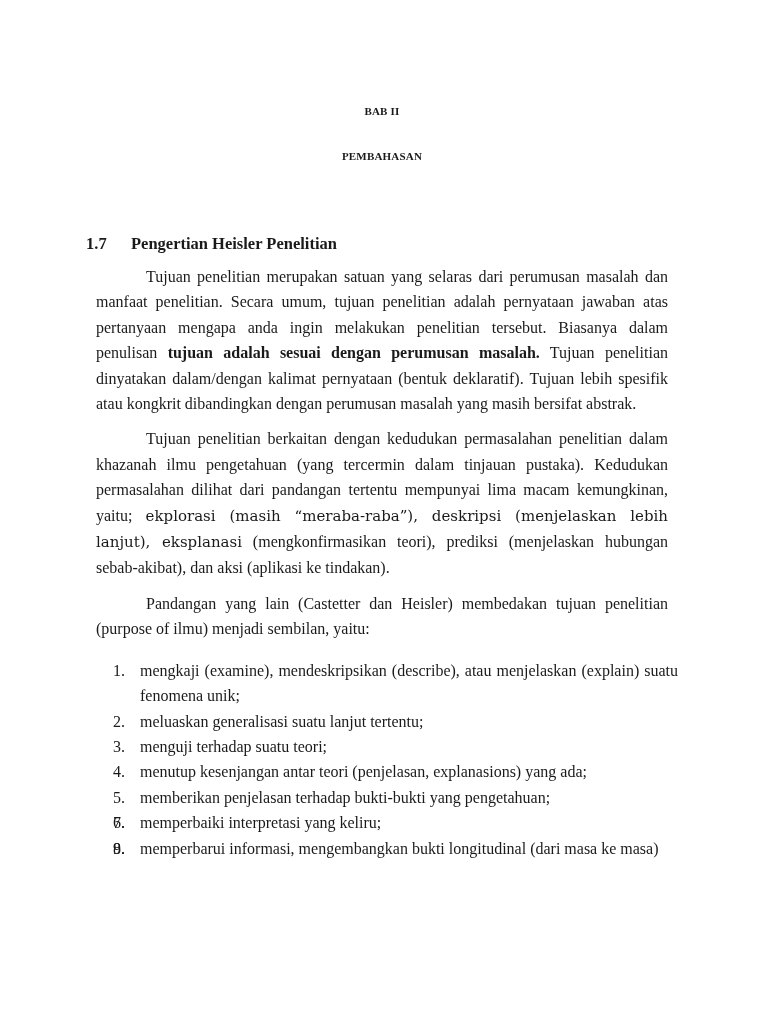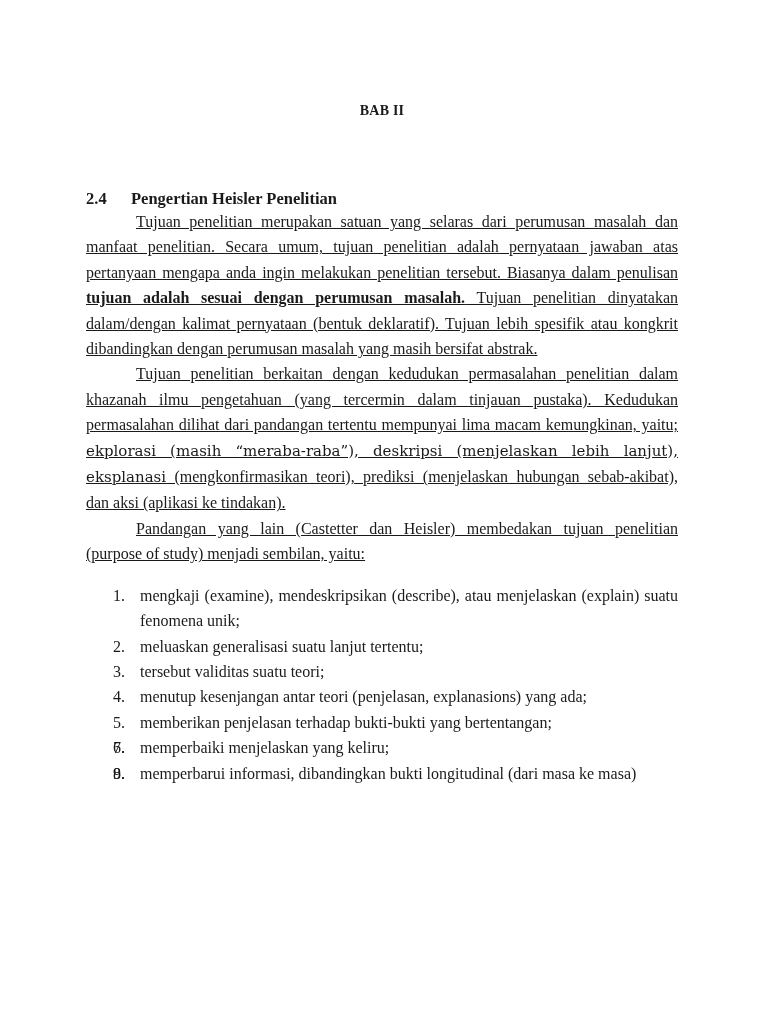--- a/index.html
+++ b/index.html
@@ -20,43 +20,42 @@
     color: #1a1a1a;
     font-family: "Liberation Serif", serif;
     font-size: 16px;
     line-height: 25.4px;
     padding: 101px 90px 0 86px;
   }
   .chapter-label,
   .chapter-title {
     text-align: center;
     font-weight: bold;
-    font-size: 14px;
+    font-size: 11px;
     line-height: 20px;
     margin: 0;
     letter-spacing: 0.2px;
   }
   .chapter-title {
     margin-top: 25px;
   }
   .section-heading {
     margin-top: 68px;
     font-weight: bold;
     font-size: 16.5px;
     line-height: 20px;
   }
   .section-number {
     display: inline-block;
     width: 45px;
   }
   p.body-para {
-    margin: 0;
+    margin: 10px;
     text-align: justify;
     text-indent: 50px;
-    text-decoration: underline;
   }
   .p1 { margin-top: 20px; }
   .p2 { margin-top: 15px; }
   .p3 { margin-top: 13px; }
   .seg-bold { font-weight: bold; }
   .seg-alt {
     font-family: "DejaVu Serif", serif;
     font-size: 15px;
   }
   ol.purpose-list {
@@ -74,54 +73,55 @@
     left: 0;
     top: 0;
   }
 </style>
 </head>
 <body>
 
 <div class="page">
 
   <h1 class="chapter-label">BAB II</h1>
+  <h1 class="chapter-title">PEMBAHASAN</h1>
 
   <div class="section-heading">
-    <span class="section-number">2.4</span><span class="section-title">Pengertian Heisler Penelitian</span>
+    <span class="section-number">1.7</span><span class="section-title">Pengertian Heisler Penelitian</span>
   </div>
 
   <p class="body-para p1"><span>Tujuan penelitian merupakan satuan yang selaras dari perumusan masalah dan manfaat penelitian. Secara umum, tujuan penelitian adalah pernyataan jawaban atas pertanyaan mengapa anda ingin melakukan penelitian tersebut. Biasanya dalam penulisan </span><span class="seg-bold">tujuan adalah sesuai dengan perumusan masalah.</span><span> Tujuan penelitian dinyatakan dalam/dengan kalimat pernyataan (bentuk deklaratif). Tujuan lebih spesifik atau kongkrit dibandingkan dengan perumusan masalah yang masih bersifat abstrak.</span></p>
 
   <p class="body-para p2"><span>Tujuan penelitian berkaitan dengan kedudukan permasalahan penelitian dalam khazanah ilmu pengetahuan (yang tercermin dalam tinjauan pustaka). Kedudukan permasalahan dilihat dari pandangan tertentu mempunyai lima macam kemungkinan, yaitu; </span><span class="seg-alt">ekplorasi (masih “meraba-raba”), deskripsi (menjelaskan lebih lanjut), eksplanasi</span><span> (mengkonfirmasikan teori), prediksi (menjelaskan hubungan sebab-akibat), dan aksi (aplikasi ke tindakan).</span></p>
 
-  <p class="body-para p3"><span>Pandangan yang lain (Castetter dan Heisler) membedakan tujuan penelitian (purpose of study) menjadi sembilan, yaitu:</span></p>
+  <p class="body-para p3"><span>Pandangan yang lain (Castetter dan Heisler) membedakan tujuan penelitian (purpose of ilmu) menjadi sembilan, yaitu:</span></p>
 
   <ol class="purpose-list">
     <li>
       <span class="li-num">1.</span><span>mengkaji (examine), mendeskripsikan (describe), atau menjelaskan (explain) suatu fenomena unik;</span>
     </li>
     <li>
       <span class="li-num">2.</span><span>meluaskan generalisasi suatu lanjut tertentu;</span>
     </li>
     <li>
-      <span class="li-num">3.</span><span>tersebut validitas suatu teori;</span>
+      <span class="li-num">3.</span><span>menguji terhadap suatu teori;</span>
     </li>
     <li>
       <span class="li-num">4.</span><span>menutup kesenjangan antar teori (penjelasan, explanasions) yang ada;</span>
     </li>
     <li>
-      <span class="li-num">5.</span><span>memberikan penjelasan terhadap bukti-bukti yang bertentangan;</span>
+      <span class="li-num">5.</span><span>memberikan penjelasan terhadap bukti-bukti yang pengetahuan;</span>
     </li>
     <li>
       <span class="li-num">6.</span>
     </li>
     <li>
-      <span class="li-num">7.</span><span>memperbaiki menjelaskan yang keliru;</span>
+      <span class="li-num">7.</span><span>memperbaiki interpretasi yang keliru;</span>
     </li>
     <li>
       <span class="li-num">8.</span>
     </li>
     <li>
-      <span class="li-num">9.</span><span>memperbarui informasi, dibandingkan bukti longitudinal (dari masa ke masa)</span>
+      <span class="li-num">9.</span><span>memperbarui informasi, mengembangkan bukti longitudinal (dari masa ke masa)</span>
     </li>
   </ol>
 
 </div>
 
 </body></html>

